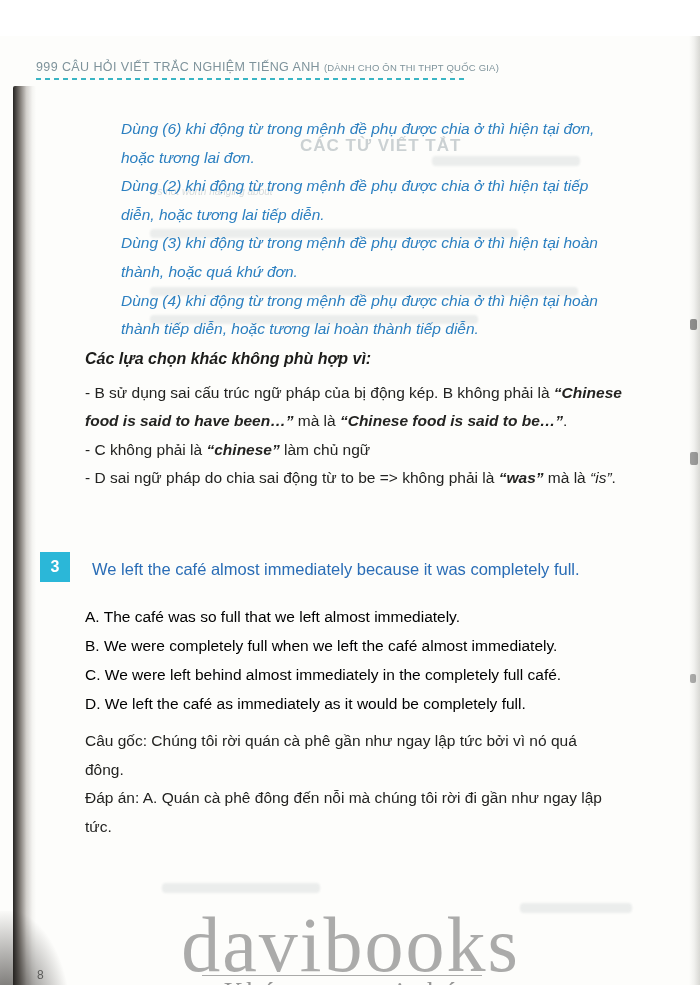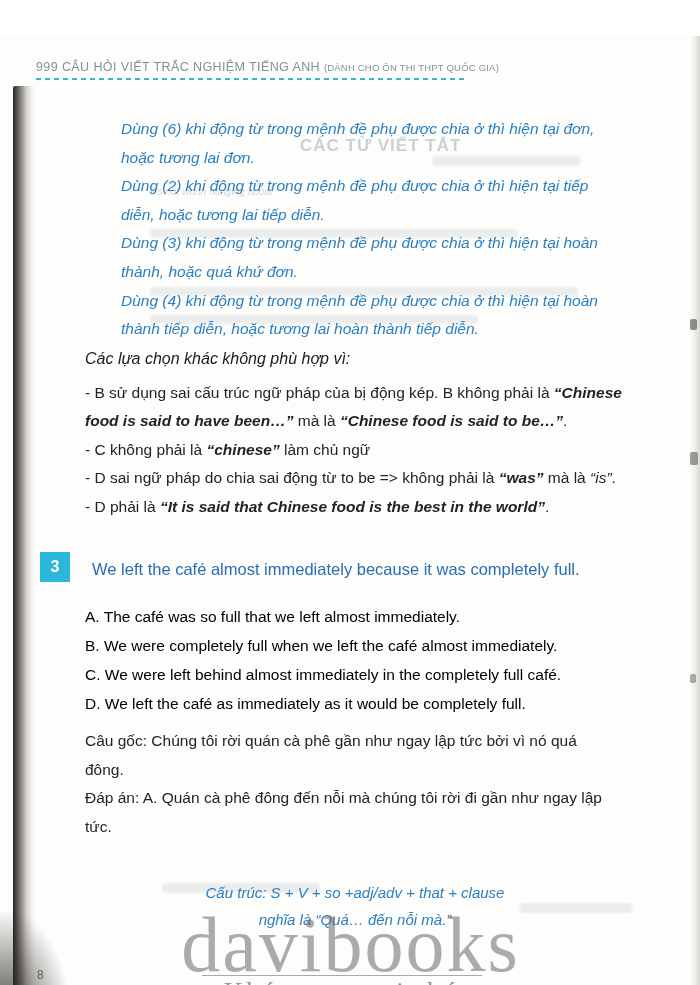--- a/index.html
+++ b/index.html
@@ -50,21 +50,21 @@
   .gb5 { left:162px; top:847px; width:158px; height:10px; }
   .gb6 { left:520px; top:867px; width:112px; height:10px; }
 
   
   .rules { position:absolute; left:121px; top:79px; width:490px; z-index:1;
     color:#2b7fc0; font-style:italic; font-size:15.5px; line-height:28.6px; }
   .rules p { margin:0; }
 
   
   .analysis-heading { position:absolute; left:85px; top:314px; z-index:1;
-    font-weight:400; font-style:italic; font-size:16px; color:#1c1c1a; }
+    font-weight:700; font-style:italic; font-size:16px; color:#1c1c1a; }
   .analysis { position:absolute; left:85px; top:343px; width:562px; z-index:1;
     font-size:15.5px; line-height:28.4px; color:#232321; }
   .analysis p { margin:0; }
 
   
   .q-badge { position:absolute; left:40px; top:516px; width:30px; height:30px; z-index:1;
     background:#2bb7d8; color:#ffffff; font-weight:700; font-size:16px;
     display:flex; align-items:center; justify-content:center; }
   .q-text { position:absolute; left:92px; top:521px; width:562px; z-index:1;
     color:#2a6db6; font-size:16.5px; line-height:24px; }
@@ -125,41 +125,36 @@
     <p>Dùng (2) khi động từ trong mệnh đề phụ được chia ở thì hiện tại tiếp diễn, hoặc tương lai tiếp diễn.</p>
     <p>Dùng (3) khi động từ trong mệnh đề phụ được chia ở thì hiện tại hoàn thành, hoặc quá khứ đơn.</p>
     <p>Dùng (4) khi động từ trong mệnh đề phụ được chia ở thì hiện tại hoàn thành tiếp diễn, hoặc tương lai hoàn thành tiếp diễn.</p>
   </div>
 
   <div class="analysis-heading">Các lựa chọn khác không phù hợp vì:</div>
   <div class="analysis">
     <p><span>- B sử dụng sai cấu trúc ngữ pháp của bị động kép. B không phải là </span><span style="font-style: italic; font-weight: 700;">“Chinese food is said to have been…”</span><span> mà là </span><span style="font-style: italic; font-weight: 700;">“Chinese food is said to be…”</span><span>.</span></p>
     <p><span>- C không phải là </span><span style="font-style: italic; font-weight: 700;">“chinese”</span><span> làm chủ ngữ</span></p>
     <p><span>- D sai ngữ pháp do chia sai động từ to be =&gt; không phải là </span><span style="font-style: italic; font-weight: 700;">“was”</span><span> mà là </span><span style="font-style: italic; font-weight: 400;">“is”</span><span>.</span></p>
-    <p><span>- D phải là </span><span style="font-style: italic; font-weight: 700;">“It is said that Chinese food is the best in the world”</span><span>.</span></p>
   </div>
 
   <div class="q-badge">3</div>
   <div class="q-text">We left the café almost immediately because it was completely full.</div>
 
   <div class="options">
     <p>A. The café was so full that we left almost immediately.</p>
     <p>B. We were completely full when we left the café almost immediately.</p>
     <p>C. We were left behind almost immediately in the completely full café.</p>
     <p>D. We left the café as immediately as it would be completely full.</p>
   </div>
 
   <div class="viet">
     <p>Câu gốc: Chúng tôi rời quán cà phê gần như ngay lập tức bởi vì nó quá đông.</p>
     <p>Đáp án: A. Quán cà phê đông đến nỗi mà chúng tôi rời đi gần như ngay lập tức.</p>
   </div>
 
-  <div class="structure">
-    <p>Cấu trúc: S + V + so +adj/adv + that + clause</p>
-    <p>nghĩa là “Quá… đến nỗi mà.”</p>
-  </div>
 
   <div class="wm-text">davibooks</div>
   <div class="wm-line"></div>
   <div class="wm-slogan">Khát vọng tri thức</div>
   <div class="page-num">8</div>
 
 </div>
 
 </body></html>

